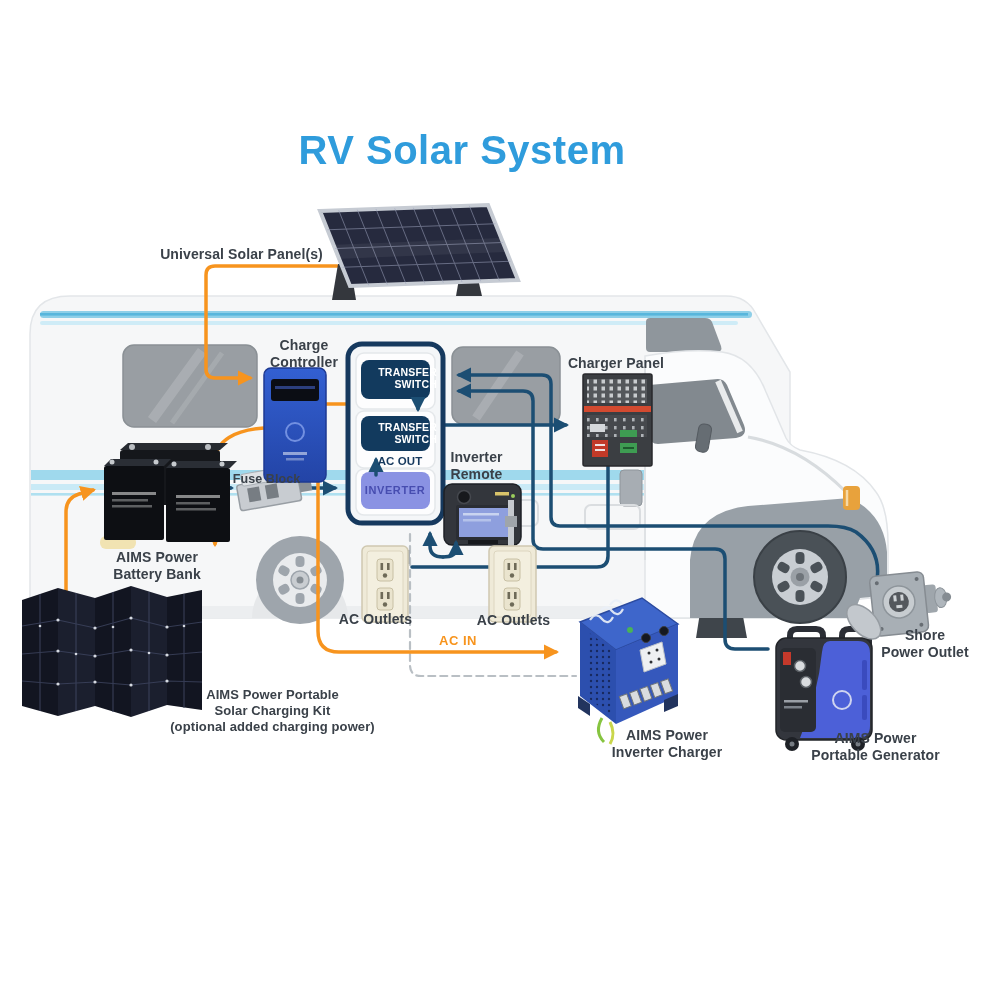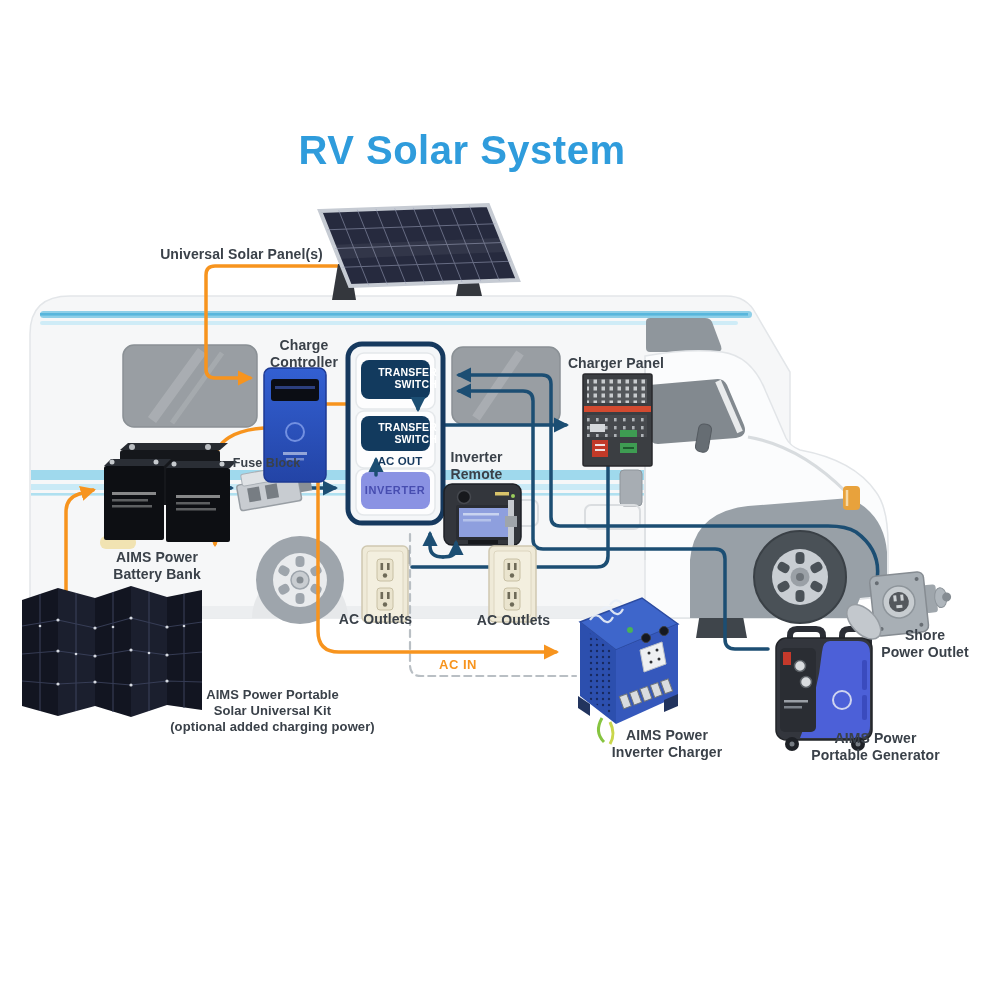--- a/index.html
+++ b/index.html
@@ -3,21 +3,21 @@
 <meta charset="utf-8">
 <style>
   html,body{margin:0;padding:0;background:#fff;}
   .stage{position:relative;width:1000px;height:1000px;background:#ffffff;
          font-family:"Liberation Sans","DejaVu Sans",sans-serif;overflow:hidden;}
   .stage svg{position:absolute;left:0;top:0;}
   .title{position:absolute;left:252px;top:128px;width:420px;text-align:center;
          font-size:40px;font-weight:700;color:#2F9CDC;letter-spacing:.5px;}
   .lbl{position:absolute;text-align:center;color:#3A4149;font-size:14px;font-weight:600;
        line-height:1.22;white-space:pre-line;letter-spacing:.1px;}
-  .lbl-sm{font-size:12.5px;}
+  .lbl-sm{font-size:12.5px;margin-top:16px;}
   .lbl-acin{color:#F7941D;font-size:13px;font-weight:700;letter-spacing:.5px;}
   .lbl-ts{color:#ffffff;font-size:10.5px;font-weight:700;letter-spacing:.2px;line-height:1.18;text-align:right;}
   .lbl-acout{color:#16395E;font-size:11.5px;font-weight:700;}
   .lbl-inv{color:#474DB0;font-size:11px;font-weight:700;letter-spacing:.6px;}
 </style>
 </head>
 <body>
 
 <div class="stage">
 
@@ -377,23 +377,23 @@
 <div class="lbl" style="left:254px;top:337px;width:100px;">Charge
 Controller</div>
 <div class="lbl" style="left:558px;top:355px;width:116px;">Charger Panel</div>
 <div class="lbl lbl-sm" style="left:215px;top:456px;width:103px;">Fuse Block</div>
 <div class="lbl" style="left:424px;top:449px;width:105px;">Inverter
 Remote</div>
 <div class="lbl" style="left:82px;top:549px;width:150px;">AIMS Power
 Battery Bank</div>
 <div class="lbl" style="left:323px;top:611px;width:105px;">AC Outlets</div>
 <div class="lbl" style="left:461px;top:612px;width:105px;">AC Outlets</div>
-<div class="lbl lbl-acin" style="left:428px;top:633px;width:60px;margin-top:24px;">AC IN</div>
+<div class="lbl lbl-acin" style="left:428px;top:633px;width:60px;">AC IN</div>
 <div class="lbl" style="left:155px;top:687px;width:235px;font-size:13px;">AIMS Power Portable
-Solar Universal Kit
+Solar Charging Kit
 (optional added charging power)</div>
 <div class="lbl" style="left:592px;top:727px;width:150px;">AIMS Power
 Inverter Charger</div>
 <div class="lbl" style="left:783px;top:730px;width:185px;">AIMS Power
 Portable Generator</div>
 <div class="lbl" style="left:845px;top:627px;width:160px;">Shore
 Power Outlet</div>
 
 <div class="lbl lbl-ts" style="left:353px;top:366px;width:84px;">TRANSFER
 SWITCH</div>

